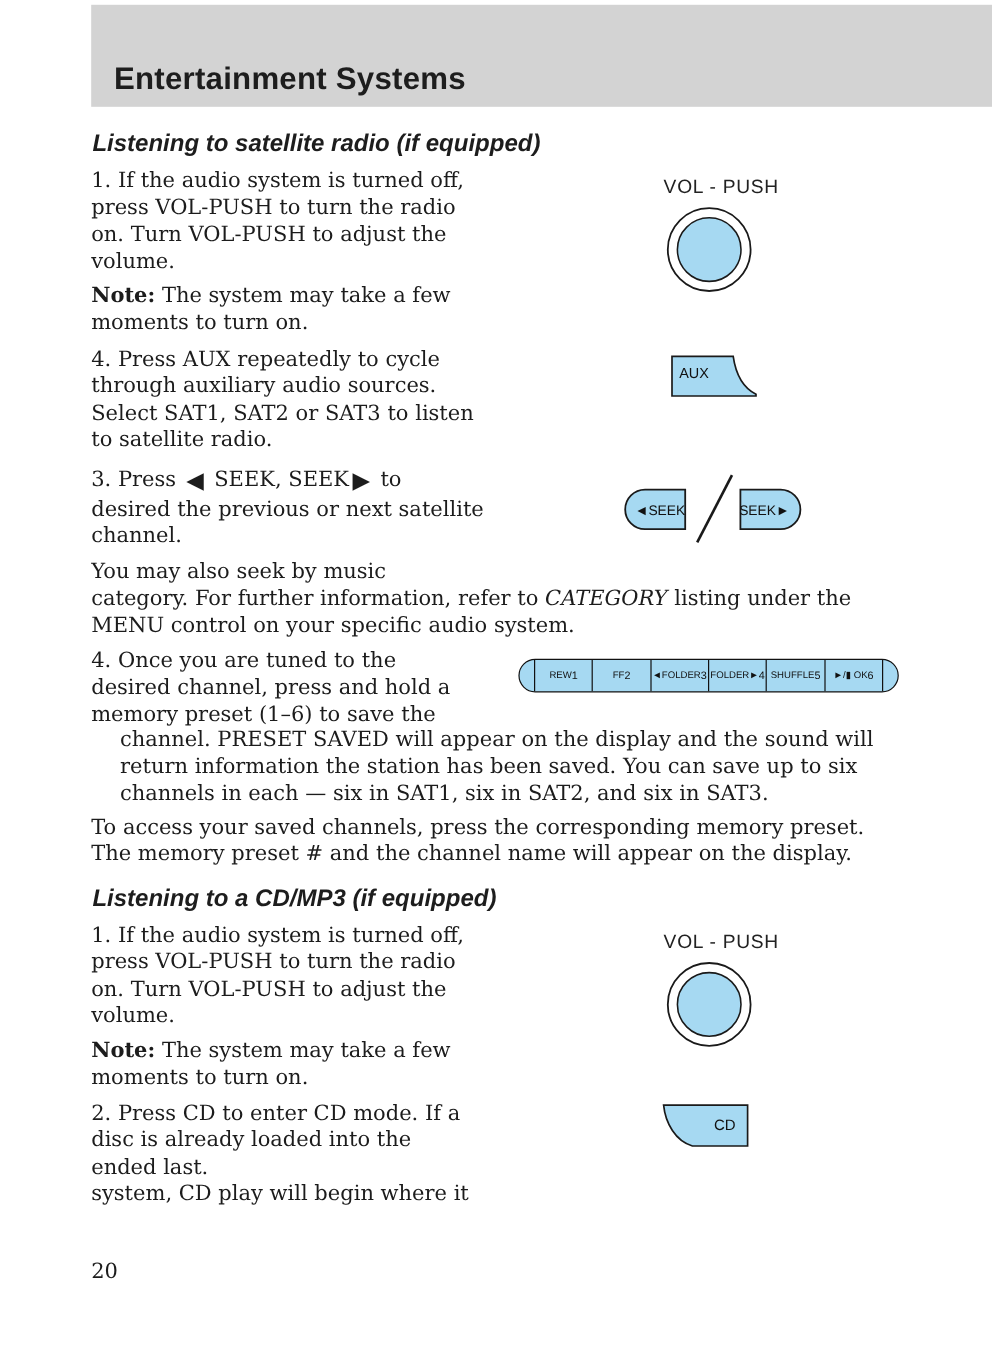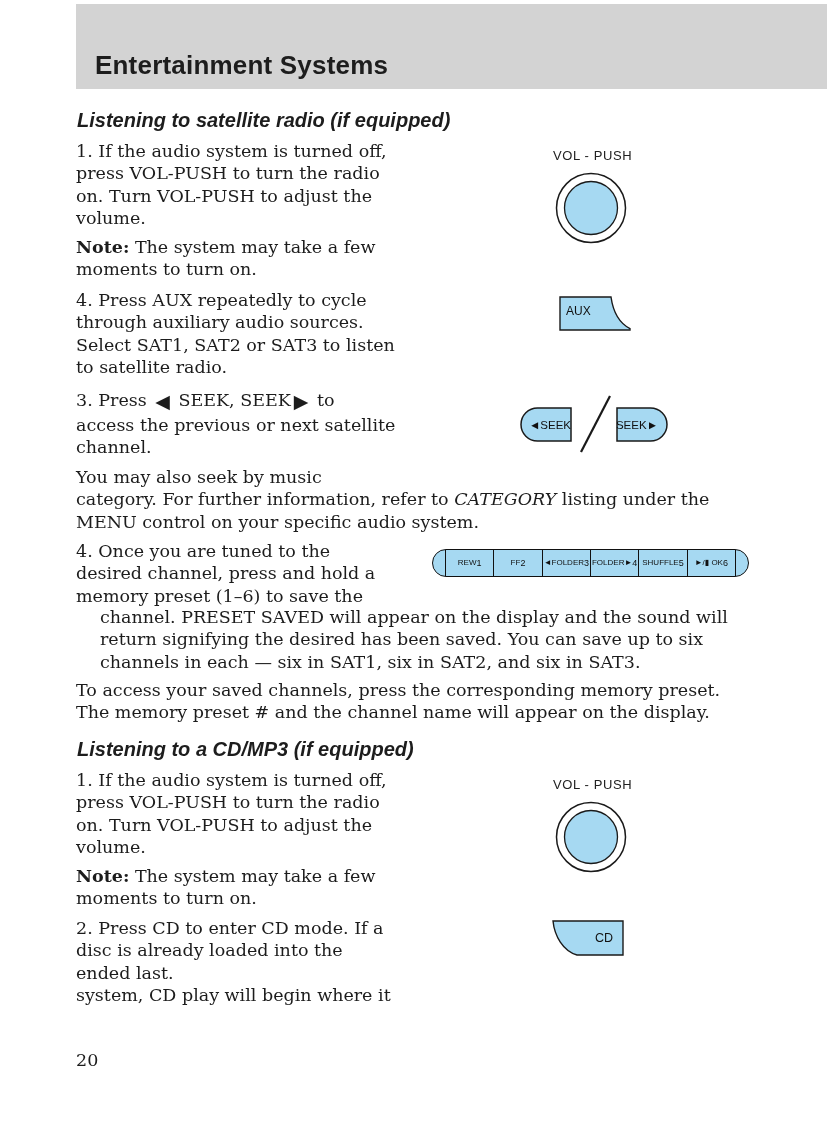--- a/index.html
+++ b/index.html
@@ -32,21 +32,21 @@
   .line-tall{height:27px;line-height:27px;}
   .bold{font-weight:bold;}
   .it{font-style:italic;}
   .tri{
     font-family:"DejaVu Sans",sans-serif;
     font-size:19px;vertical-align:-2px;padding:0 3px;
   }
   .illus-label{
     position:absolute;
     font-family:"Liberation Sans",sans-serif;
-    font-size:13px;color:#222;letter-spacing:0.6px;white-space:nowrap;
+    font-size:16px;color:#222;letter-spacing:0.6px;white-space:nowrap;
   }
   .illus{position:absolute;}
   
   .preset-bar{
     position:absolute;left:432px;top:549px;width:317px;height:28px;
     background:#a6d9f2;border:1.4px solid #111;border-radius:14px;
     box-sizing:border-box;
     display:flex;align-items:stretch;
     padding:0 12px;
   }
@@ -91,39 +91,39 @@
     <div class="line">4. Press AUX repeatedly to cycle</div>
     <div class="line">through auxiliary audio sources.</div>
     <div class="line">Select SAT1, SAT2 or SAT3 to listen</div>
     <div class="line">to satellite radio.</div>
   </div>
 
   <div class="para" style="top:387px;">
     <div class="line line-tall">
       <span>3. Press </span><span class="tri">◀</span><span> SEEK, SEEK</span><span class="tri">▶</span><span>  to</span>
     </div>
-    <div class="line">access the previous or next satellite</div>
+    <div class="line">desired the previous or next satellite</div>
     <div class="line">channel.</div>
   </div>
 
   <div class="para" style="top:466px;">
     <div class="line">You may also seek by music</div>
     <div class="line"><span>category. For further information, refer to </span><span class="it">CATEGORY</span><span> listing under the</span></div>
     <div class="line">MENU control on your specific audio system.</div>
   </div>
 
   <div class="para" style="top:540px;">
     <div class="line">4. Once you are tuned to the</div>
     <div class="line">desired channel, press and hold a</div>
     <div class="line">memory preset (1–6) to save the</div>
   </div>
 
   <div class="para" style="top:606px;margin-left:24px;">
     <div class="line">channel. PRESET SAVED will appear on the display and the sound will</div>
-    <div class="line">return signifying the desired has been saved. You can save up to six</div>
+    <div class="line">return information the station has been saved. You can save up to six</div>
     <div class="line">channels in each — six in SAT1, six in SAT2, and six in SAT3.</div>
   </div>
 
   <div class="para" style="top:679px;">
     <div class="line">To access your saved channels, press the corresponding memory preset.</div>
     <div class="line">The memory preset # and the channel name will appear on the display.</div>
   </div>
 
   <div class="section-heading" style="top:738px;">Listening to a CD/MP3 (if equipped)</div>
 

